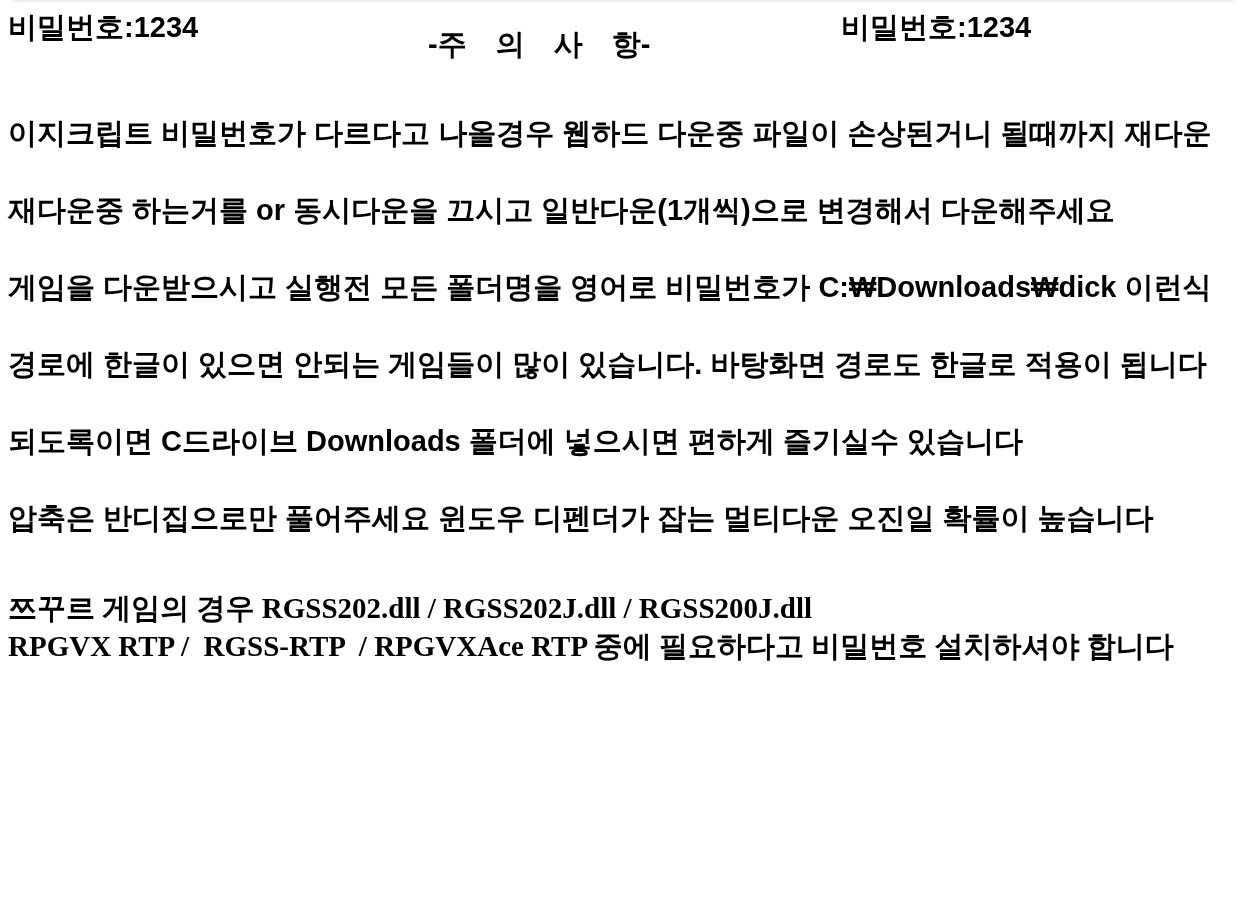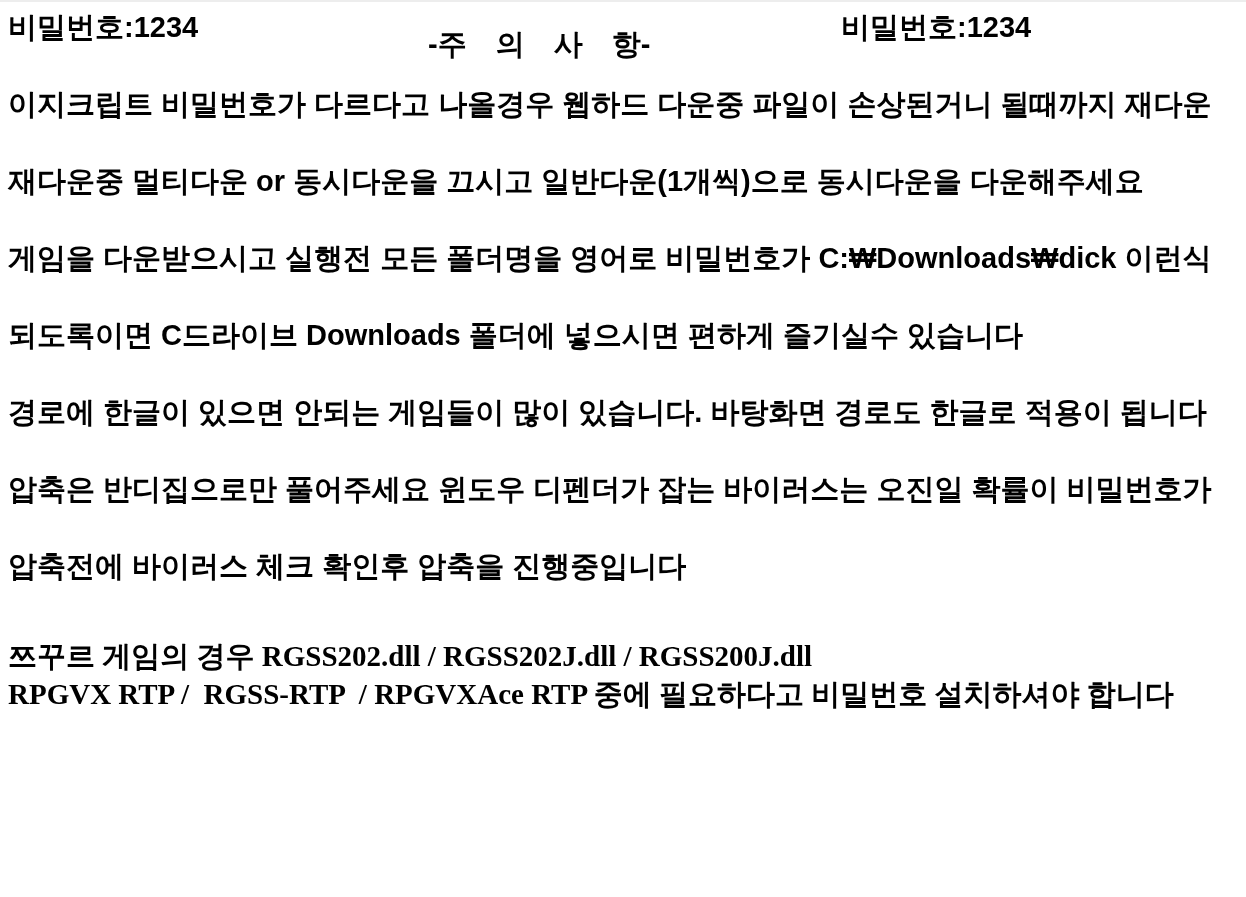--- a/index.html
+++ b/index.html
@@ -11,20 +11,21 @@
     position: relative;
     width: 1246px;
     height: 897px;
     background: #ffffff;
     overflow: hidden;
     color: #000000;
     font-family: "Liberation Sans", "DejaVu Sans", sans-serif;
     font-weight: 700;
     font-size: 29px;
     line-height: 38px;
+    border-radius: 18px;
   }
   .top-rule {
     position: absolute;
     top: 0;
     left: 0;
     width: 100%;
     height: 2px;
     background: #ededed;
   }
   .header-line {
@@ -35,21 +36,21 @@
   .title    { position: absolute; top: 8px; left: 428px; white-space: pre; margin-top: 17px; }
   .pw-right { position: absolute; top: 8px; left: 841px; white-space: pre; }
   main {
     padding-left: 8px;
   }
   .line {
     margin: 39px 0 0 0;
     white-space: pre-wrap;
   }
   .line.first {
-    margin-top: 39px;
+    margin-top: 68px;
   }
   .line-group {
     margin-top: 52px;
   }
   .line-group .line {
     margin-top: 0;
     font-family: Liberation Serif, serif;
   }
 </style>
 </head>
@@ -59,24 +60,23 @@
   <div class="top-rule"></div>
 
   <header class="header-line">
     <span class="pw-left">비밀번호:1234</span>
     <span class="title">-주　의　사　항-</span>
     <span class="pw-right">비밀번호:1234</span>
   </header>
 
   <main>
     <p class="line first">이지크립트 비밀번호가 다르다고 나올경우 웹하드 다운중 파일이 손상된거니 될때까지 재다운</p>
-    <p class="line">재다운중 멀티다운 or 동시다운을 끄시고 일반다운(1개씩)으로 동시다운을 다운해주세요</p>
+    <p class="line">재다운중 하는거를 or 동시다운을 끄시고 일반다운(1개씩)으로 변경해서 다운해주세요</p>
     <p class="line">게임을 다운받으시고 실행전 모든 폴더명을 영어로 비밀번호가 C:₩Downloads₩dick 이런식</p>
+    <p class="line">경로에 한글이 있으면 안되는 게임들이 많이 있습니다. 바탕화면 경로도 한글로 적용이 됩니다</p>
     <p class="line">되도록이면 C드라이브 Downloads 폴더에 넣으시면 편하게 즐기실수 있습니다</p>
-    <p class="line">경로에 한글이 있으면 안되는 게임들이 많이 있습니다. 바탕화면 경로도 한글로 적용이 됩니다</p>
-    <p class="line">압축은 반디집으로만 풀어주세요 윈도우 디펜더가 잡는 바이러스는 오진일 확률이 비밀번호가</p>
-    <p class="line">압축전에 바이러스 체크 확인후 압축을 진행중입니다</p>
+    <p class="line">압축은 반디집으로만 풀어주세요 윈도우 디펜더가 잡는 멀티다운 오진일 확률이 높습니다</p>
     <div class="line-group">
       <p class="line">쯔꾸르 게임의 경우 RGSS202.dll / RGSS202J.dll / RGSS200J.dll</p>
       <p class="line">RPGVX RTP /  RGSS-RTP  / RPGVXAce RTP 중에 필요하다고 비밀번호 설치하셔야 합니다</p>
     </div>
   </main>
 </div>
 
 </body></html>

